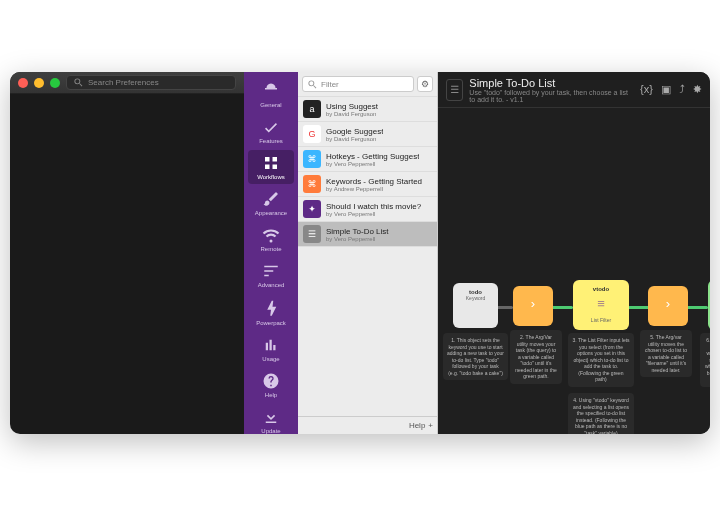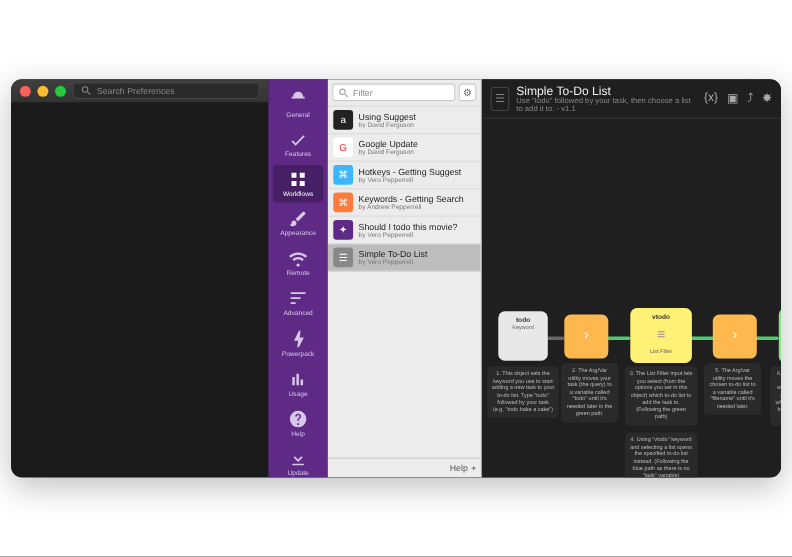--- a/index.html
+++ b/index.html
@@ -140,42 +140,42 @@
           <div class="wf-row">
             <div class="wf-icon" style="background:#222;color:#fff">a</div>
   <div class="wf-text">
               <div class="wf-name">Using Suggest</div>
   <div class="wf-auth">by David Ferguson</div>
             </div>
           </div>
           <div class="wf-row">
             <div class="wf-icon" style="background:#fff;color:#e33">G</div>
   <div class="wf-text">
-              <div class="wf-name">Google Update</div>
+              <div class="wf-name">Google Suggest</div>
   <div class="wf-auth">by David Ferguson</div>
             </div>
           </div>
           <div class="wf-row">
             <div class="wf-icon" style="background:#3bb6ff;color:#fff">⌘</div>
   <div class="wf-text">
               <div class="wf-name">Hotkeys - Getting Suggest</div>
   <div class="wf-auth">by Vero Pepperrell</div>
             </div>
           </div>
           <div class="wf-row">
             <div class="wf-icon" style="background:#ff7b3b;color:#fff">⌘</div>
   <div class="wf-text">
-              <div class="wf-name">Keywords - Getting Search</div>
+              <div class="wf-name">Keywords - Getting Started</div>
   <div class="wf-auth">by Andrew Pepperrell</div>
             </div>
           </div>
           <div class="wf-row">
             <div class="wf-icon" style="background:#5e2a86;color:#fff">✦</div>
   <div class="wf-text">
-              <div class="wf-name">Should I todo this movie?</div>
+              <div class="wf-name">Should I watch this movie?</div>
   <div class="wf-auth">by Vero Pepperrell</div>
             </div>
           </div>
           <div class="wf-row sel">
             <div class="wf-icon" style="background:#888;color:#fff">☰</div>
   <div class="wf-text">
               <div class="wf-name">Simple To-Do List</div>
   <div class="wf-auth">by Vero Pepperrell</div>
             </div>
           </div>

